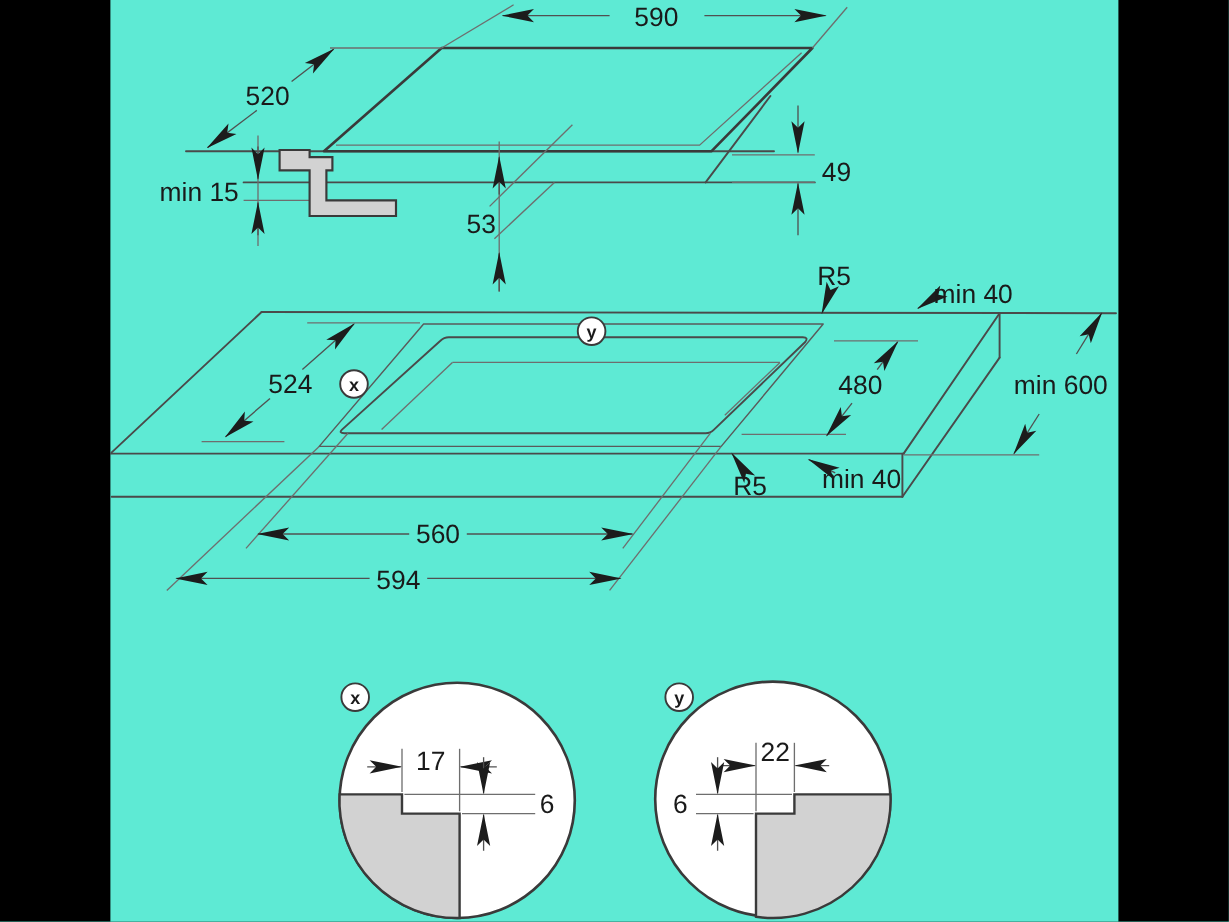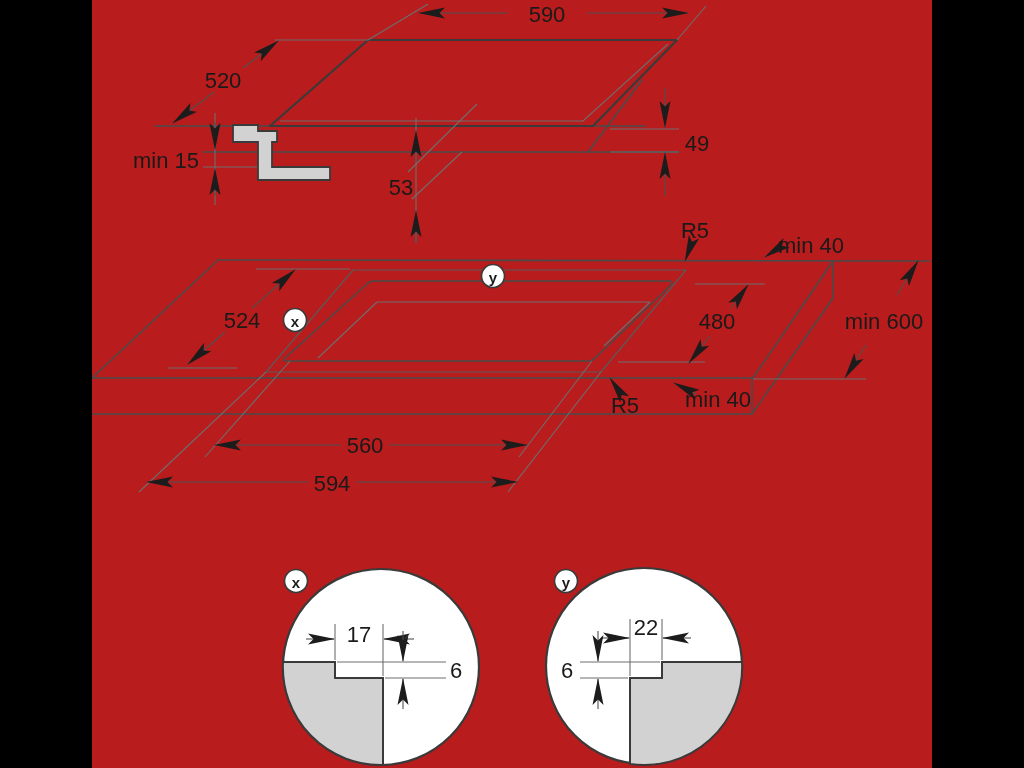--- a/index.html
+++ b/index.html
@@ -1,21 +1,21 @@
 <!DOCTYPE html>
 <html><head>
 <meta charset="utf-8">
 <style>
   html,body{margin:0;padding:0;}
   body{
     width:1024px;height:768px;background:#000;position:relative;overflow:hidden;
     font-family:"Liberation Sans", sans-serif;
   }
   #canvas{
-    position:absolute;left:92px;top:0;width:840px;height:768px;background:#b91c1c;
+    position:absolute;left:92px;top:0;width:840px;height:768px;background:#5eead4;
   }
   svg{display:block;}
   .thick{stroke:#3a3a3a;stroke-width:2.2;fill:none;stroke-linecap:round;stroke-linejoin:round;}
   .med{stroke:#4a4a4a;stroke-width:1.6;fill:none;stroke-linecap:round;stroke-linejoin:round;}
   .thin{stroke:#6e6e6e;stroke-width:1.1;fill:none;}
   .outline-thin{stroke:#5a5a5a;stroke-width:1.2;fill:none;stroke-linejoin:round;}
   .dim{stroke:#505050;stroke-width:1.1;fill:none;}
   .dim-label{font-size:22px;fill:#1a1a1a;text-anchor:middle;}
   .marker-label{font-size:15px;font-weight:bold;fill:#1a1a1a;text-anchor:middle;}
 </style>

